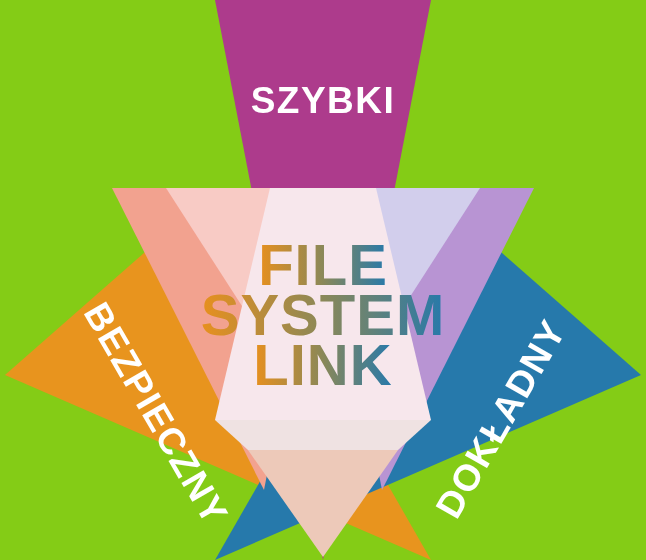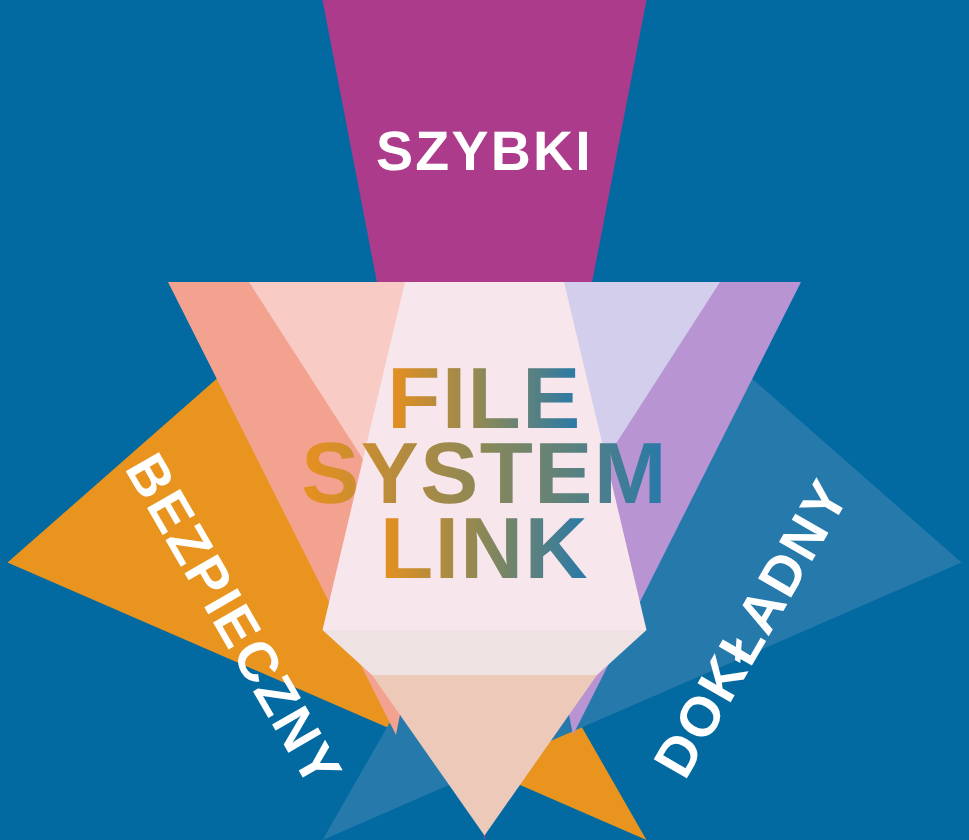--- a/index.html
+++ b/index.html
@@ -34,21 +34,21 @@
   }
   .center-line {
     font-family: "Liberation Sans", sans-serif;
     font-weight: bold;
     text-anchor: middle;
   }
 </style>
 </head>
 <body>
 
-<div id="stage" style="background: #0369a1;">
+<div id="stage" style="background: #84cc16;">
 
   <svg id="venn-svg" viewBox="0 0 646 560" xmlns="http://www.w3.org/2000/svg">
 
     <defs>
       <linearGradient id="centerTextGrad" x1="0" y1="0" x2="1" y2="0">
         <stop offset="0%" id="gradStop0" stop-color="#E8901E"></stop>
         <stop offset="50%" id="gradStop1" stop-color="#8A8858"></stop>
         <stop offset="100%" id="gradStop2" stop-color="#2679AB"></stop>
       </linearGradient>
 

